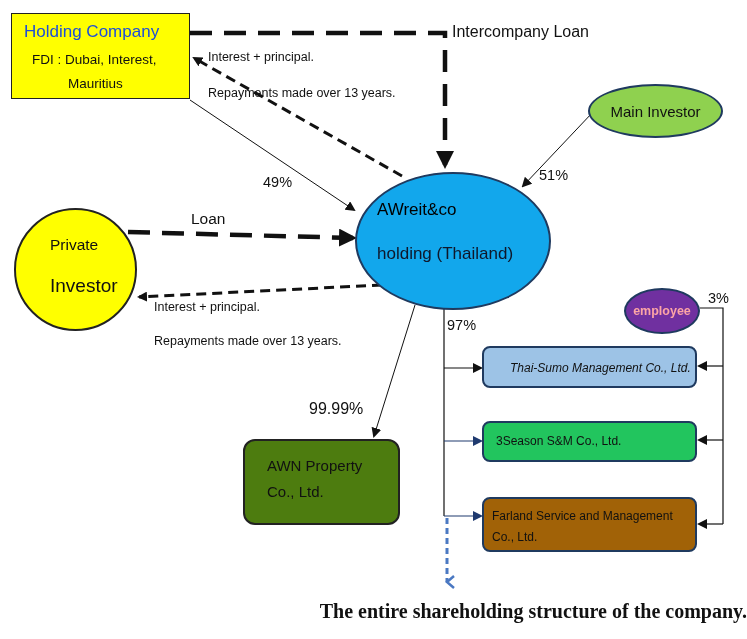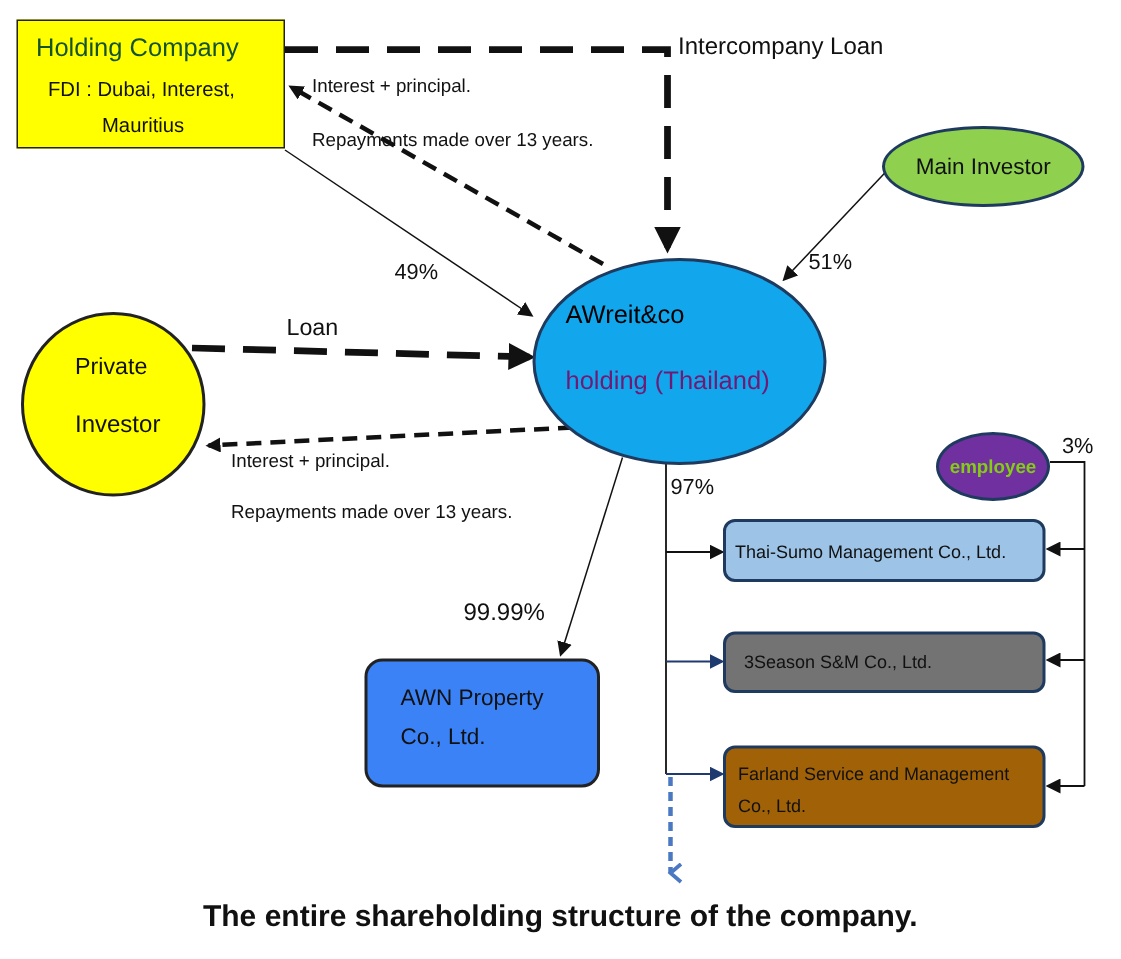--- a/index.html
+++ b/index.html
@@ -1,48 +1,48 @@
 <!DOCTYPE html>
 <html><head>
   <meta charset="utf-8">
   <style>
     html, body { margin: 0; padding: 0; background: #ffffff; }
     body { width: 747px; height: 639px; position: relative; overflow: hidden; font-family: "Liberation Sans", sans-serif; color: #111; }
     svg.links { position: absolute; left: 0; top: 0; width: 747px; height: 639px; }
     .node { position: absolute; box-sizing: border-box; }
     .holding-box { left: 11px; top: 13px; width: 179px; height: 86px; background: #ffff00; border: 1.5px solid #222; }
-    .holding-title { position: absolute; left: 12px; top: 8px; font-size: 17px; color: #14532d; white-space: nowrap; }
+    .holding-title { position: absolute; left: 12px; top: 8px; font-size: 17px; color: #1d4ed8; white-space: nowrap; }
     .holding-sub1 { position: absolute; left: 20px; top: 38px; font-size: 13.5px; white-space: nowrap; }
     .holding-sub2 { position: absolute; left: 56px; top: 62px; font-size: 13.5px; white-space: nowrap; }
     .ellipse { position: absolute; box-sizing: border-box; border-radius: 50%; }
     .main-investor { left: 588px; top: 84px; width: 135px; height: 54px; background: #8fd14f; border: 2px solid #1f3a5f; display: flex; align-items: center; justify-content: center; font-size: 15px; }
     .awreit { left: 355px; top: 172px; width: 196px; height: 138px; background: #12a7ec; border: 2px solid #1f3a5f; }
     .awreit-l1 { position: absolute; left: 20px; top: 26px; font-size: 17px; color: #000000; white-space: nowrap; }
-    .awreit-l2 { position: absolute; left: 20px; top: 70px; font-size: 17px; color: #701a75; white-space: nowrap; }
+    .awreit-l2 { position: absolute; left: 20px; top: 70px; font-size: 17px; color: #0f172a; white-space: nowrap; }
     .private { left: 14px; top: 208px; width: 123px; height: 123px; background: #ffff00; border: 2px solid #222; }
     .private-l1 { position: absolute; left: 34px; top: 26px; font-size: 15.5px; white-space: nowrap; }
-    .private-l2 { position: absolute; left: 34px; top: 65px; font-size: 16px; white-space: nowrap; }
+    .private-l2 { position: absolute; left: 34px; top: 65px; font-size: 19px; white-space: nowrap; }
     .employee { left: 624px; top: 288px; width: 76px; height: 46px; background: #7030a0; border: 2px solid #1f3a5f; display: flex; align-items: center; justify-content: center; font-size: 12.5px; font-weight: bold; color: #ffd500; }
     .rbox { position: absolute; box-sizing: border-box; border: 2px solid #1f3a5f; border-radius: 8px; background: #9dc3e6; font-size: 12px; color: #111; }
     .thai { left: 482px; top: 346px; width: 215px; height: 42px; }
-    .thai span { position: absolute; left: 6px; top: 13px; white-space: nowrap; }
+    .thai span { position: absolute; left: 26px; top: 13px; white-space: nowrap; font-style: italic; }
     .season { left: 482px; top: 421px; width: 215px; height: 41px; }
     .season span { position: absolute; left: 12px; top: 11px; white-space: nowrap; }
     .farland { left: 482px; top: 497px; width: 215px; height: 55px; }
     .farland .l1 { position: absolute; left: 8px; top: 10px; white-space: nowrap; }
     .farland .l2 { position: absolute; left: 8px; top: 31px; white-space: nowrap; }
     .awn { left: 243px; top: 439px; width: 157px; height: 86px; background: #ffc000; border: 2px solid #222; border-radius: 12px; font-size: 15px; }
     .awn .l1 { position: absolute; left: 22px; top: 16px; white-space: nowrap; }
     .awn .l2 { position: absolute; left: 22px; top: 42px; white-space: nowrap; }
     .label { position: absolute; white-space: nowrap; color: #111; }
     .lbl-loan { left: 452px; top: 23px; font-size: 16px; }
     .lbl-small { font-size: 12.5px; }
     .lbl-pct { font-size: 14.5px; }
     .lbl-pct-big { font-size: 16px; margin-top: 20px; }
-    .caption { position: absolute; left: 0; width: 747px; top: 600px; text-align: center; font-size: 20px; font-weight: bold; color: #111; }
+    .caption { position: absolute; left: 0; width: 747px; top: 600px; text-align: right; font-size: 20px; font-weight: bold; color: #111; font-family: Liberation Serif, serif; }
   </style>
 </head>
 <body>
 
 <svg class="links" viewBox="0 0 747 639">
   <defs>
     <marker id="ah-black" markerWidth="10" markerHeight="10" refX="8" refY="5" orient="auto" markerUnits="userSpaceOnUse">
       <path d="M0,0 L10,5 L0,10 z" fill="#111"></path>
     </marker>
     <marker id="ah-big" markerWidth="18" markerHeight="18" refX="14" refY="9" orient="auto" markerUnits="userSpaceOnUse">
@@ -96,36 +96,36 @@
 <div class="ellipse awreit" style="background-color: rgb(18, 167, 236);">
   <span class="awreit-l1">AWreit&amp;co</span>
   <span class="awreit-l2">holding (Thailand)</span>
 </div>
 
 <div class="ellipse private" style="background-color: rgb(255, 255, 0);">
   <span class="private-l1">Private</span>
   <span class="private-l2">Investor</span>
 </div>
 
-<div class="ellipse employee" style="background-color: rgb(112, 48, 160); color: #84cc16;">
+<div class="ellipse employee" style="background-color: rgb(112, 48, 160); color: #fca5a5;">
   <span>employee</span>
 </div>
 
 <div class="rbox thai" style="background-color: rgb(157, 195, 230);">
   <span>Thai-Sumo Management Co., Ltd.</span>
 </div>
-<div class="rbox season" style="background-color: #737373;">
+<div class="rbox season" style="background-color: #22c55e;">
   <span>3Season S&amp;M Co., Ltd.</span>
 </div>
 <div class="rbox farland" style="background-color: #a16207;">
   <span class="l1">Farland Service and Management</span>
   <span class="l2">Co., Ltd.</span>
 </div>
 
-<div class="rbox awn" style="background-color: #3b82f6;">
+<div class="rbox awn" style="background-color: #4d7c0f;">
   <span class="l1">AWN Property</span>
   <span class="l2">Co., Ltd.</span>
 </div>
 
 <span class="label lbl-loan">Intercompany Loan</span>
 <span class="label lbl-small" style="left:208px; top:50px;">Interest + principal.</span>
 <span class="label lbl-small" style="left:208px; top:86px;">Repayments made over 13 years.</span>
 <span class="label lbl-pct" style="left:263px; top:174px;">49%</span>
 <span class="label lbl-pct" style="left:539px; top:167px;">51%</span>
 <span class="label" style="left:191px; top:210px; font-size:15.5px;">Loan</span>

